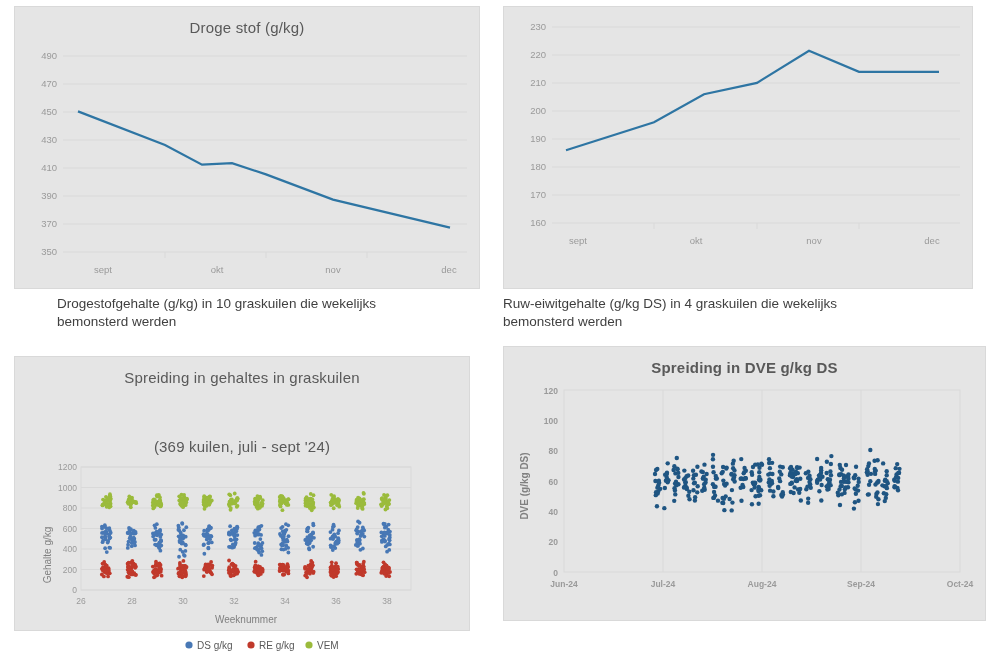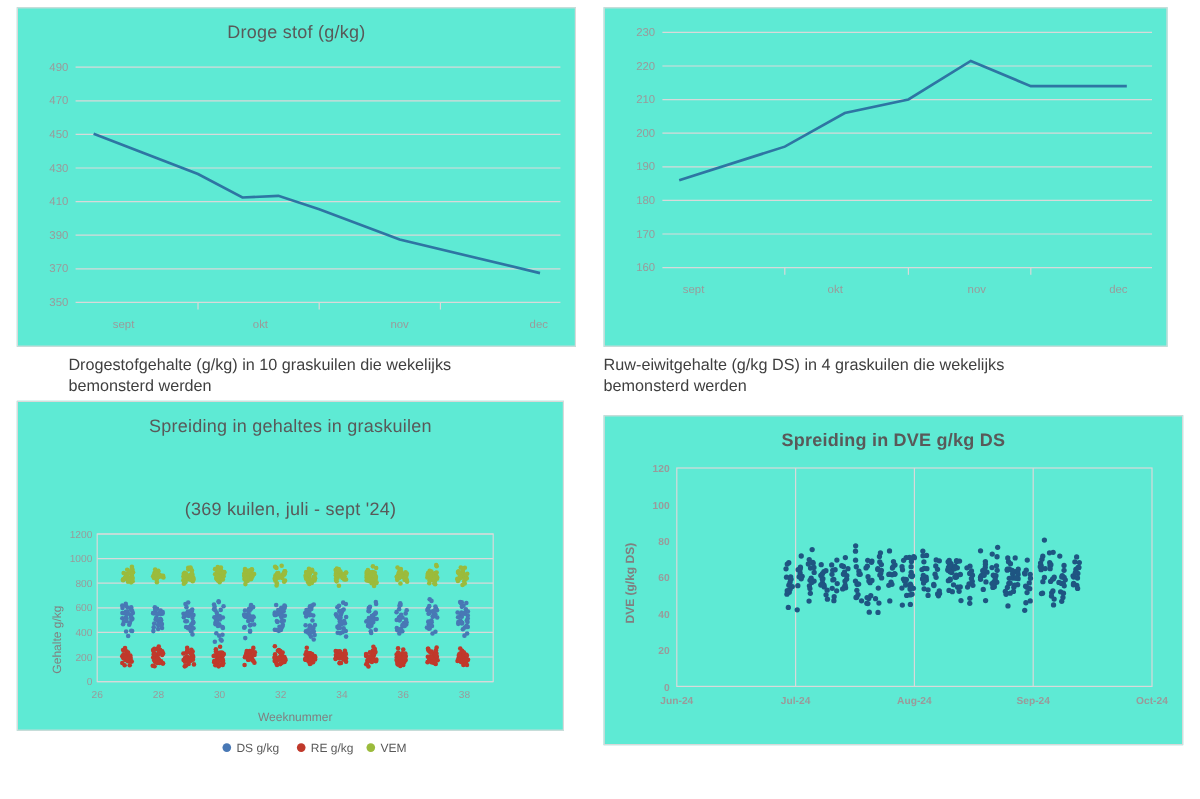--- a/index.html
+++ b/index.html
@@ -17,21 +17,21 @@
   .page {
     position: relative;
     width: 1000px;
     height: 666px;
   }
   .panel {
     position: absolute;
   }
   .chart-box {
     border: 1px solid #d9d9d9;
-    background: #5eead4;
+    background: #e5e5e5;
     box-sizing: border-box;
     position: relative;
   }
   .chart-title {
     text-align: center;
     color: #595959;
     font-size: 15px;
     letter-spacing: 0.2px;
   }
   .caption {
@@ -138,21 +138,21 @@
           <text class="axis-label-sm" x="74" y="237" text-anchor="middle">sept</text>
           <text class="axis-label-sm" x="192" y="237" text-anchor="middle">okt</text>
           <text class="axis-label-sm" x="310" y="237" text-anchor="middle">nov</text>
           <text class="axis-label-sm" x="428" y="237" text-anchor="middle">dec</text>
         </g>
       </svg>
     </div>
     <div class="caption" style="width:400px;">Ruw-eiwitgehalte (g/kg DS) in 4 graskuilen die wekelijks bemonsterd werden</div>
   </div>
 
-  <div class="panel" style="left:14px; top:334px; width:466px;">
+  <div class="panel" style="left:14px; top:356px; width:466px;">
     <div class="chart-box" style="width:456px; height:275px;">
       <div class="chart-title" style="padding-top:12px;">Spreiding in gehaltes in graskuilen</div>
       <div class="chart-title" style="padding-top:4px;margin-top:48px;">(369 kuilen, juli - sept '24)</div>
       <svg width="454" height="205" viewBox="0 0 454 205">
 
         <text class="axis-title" transform="translate(36,100) rotate(-90)" text-anchor="middle">Gehalte g/kg</text>
 
         <rect x="66" y="12" width="330" height="123" fill="none" stroke="#d9d9d9" stroke-width="1"></rect>
         <g>
           <line class="grid-line" x1="66" y1="12" x2="396" y2="12"></line>

